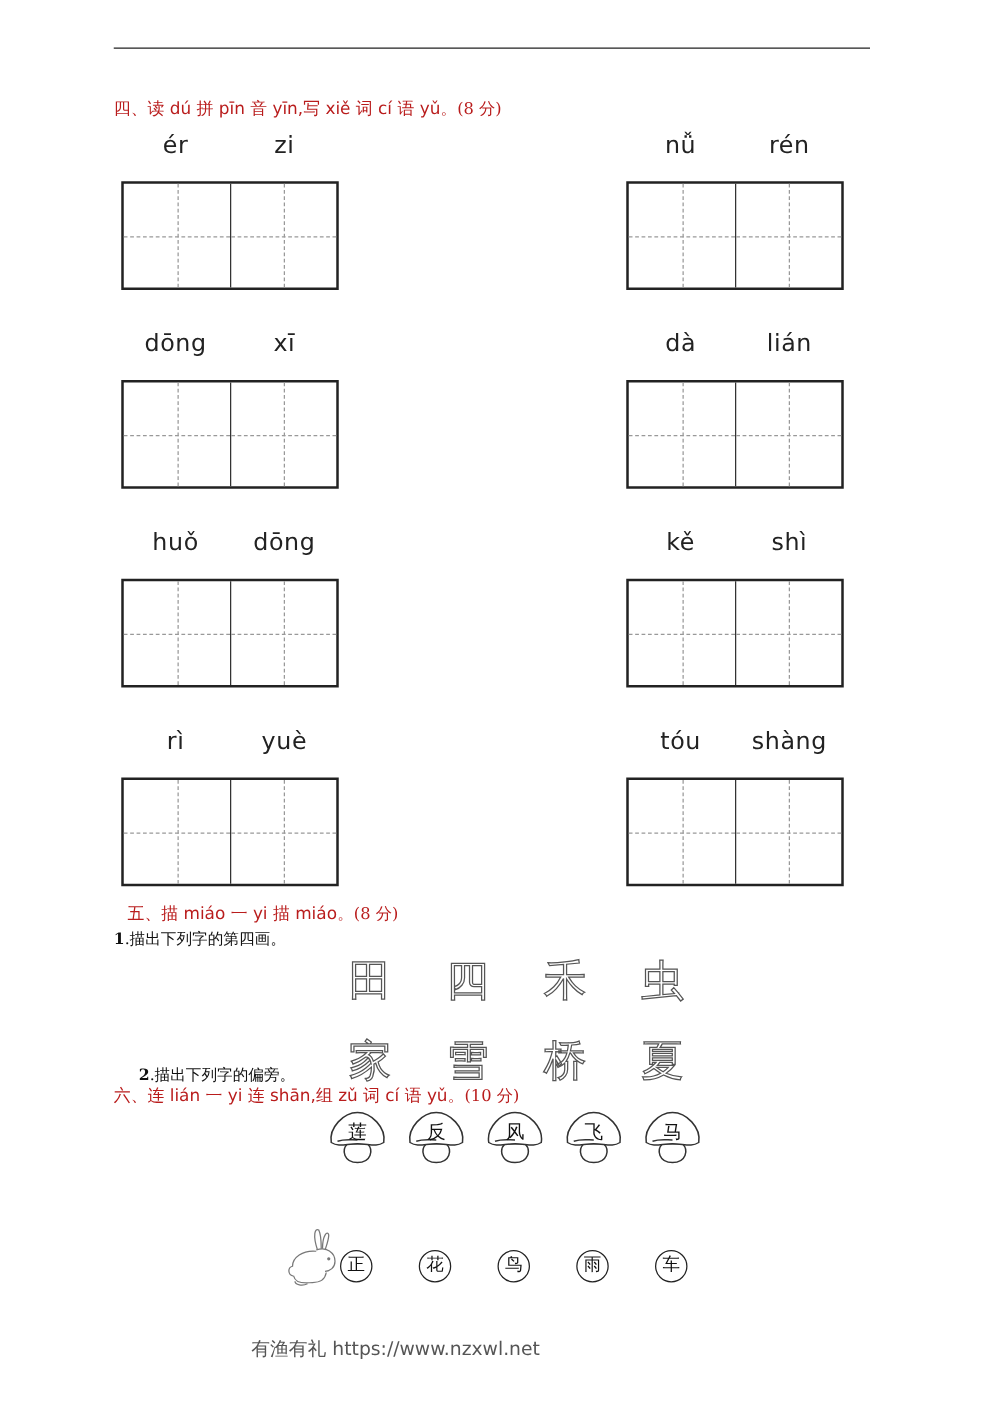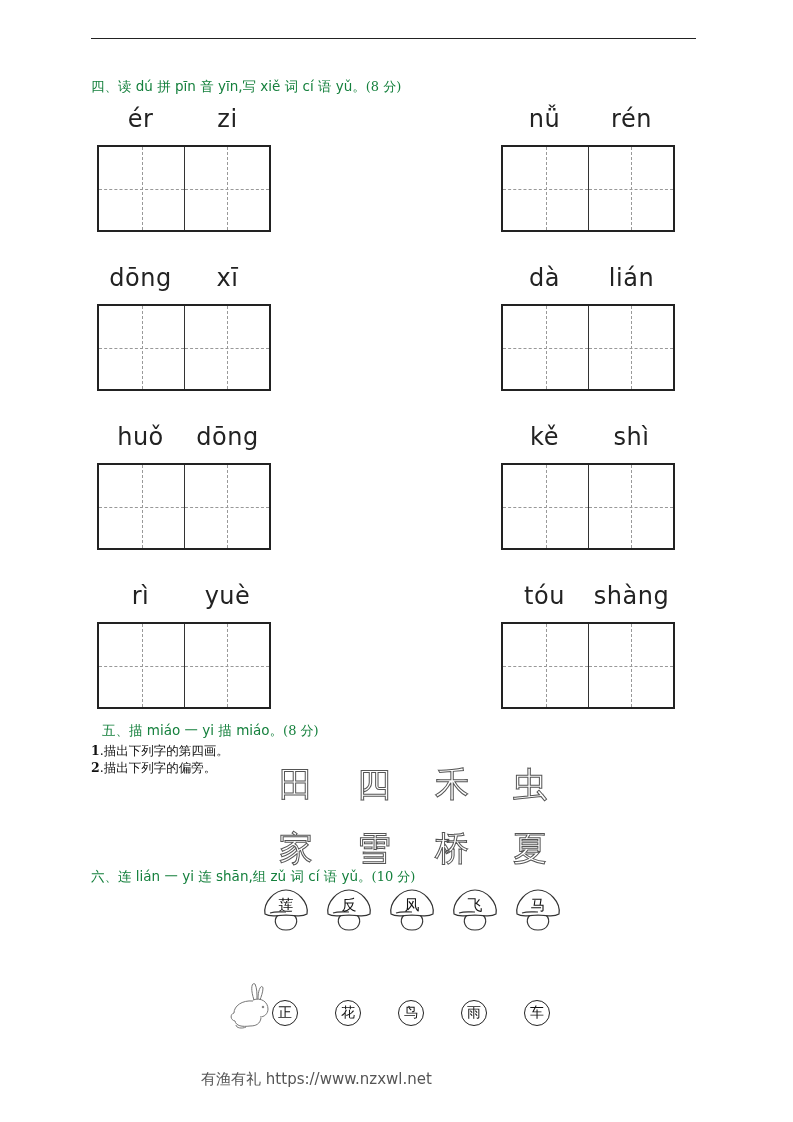--- a/index.html
+++ b/index.html
@@ -1,26 +1,26 @@
 <!DOCTYPE html>
 <html><head>
 <meta charset="utf-8">
 <style>
   html, body { margin: 0; padding: 0; background: #ffffff; }
   body { width: 793px; height: 1122px; position: relative; overflow: hidden;
          font-family: "DejaVu Sans", "Liberation Sans", sans-serif; color: #111; }
   .top-rule { position: absolute; left: 91px; top: 38px; width: 605px; height: 1px; background: #222; }
-  .heading { position: absolute; left: 91px; font-size: 13.5px; color: #15803d; white-space: nowrap; }
+  .heading { position: absolute; left: 91px; font-size: 13.5px; color: #b91c1c; white-space: nowrap; }
   .heading .score { font-family: "DejaVu Serif", "Liberation Serif", serif; font-size: 13px; }
   .sub { position: absolute; left: 91px; font-size: 12.5px; white-space: nowrap; font-family: "DejaVu Serif", "Liberation Serif", serif; }
   .sub b { font-weight: bold; }
 
   .word { position: absolute; width: 174px; }
   .pinyin-row { position: absolute; top: 0; left: 0; width: 174px; height: 34px; }
-  .pinyin { position: absolute; top: 0; width: 87px; text-align: center; font-size: 24px;
+  .pinyin { position: absolute; top: 0; width: 87px; text-align: center; font-size: 19px;
             font-family: "DejaVu Sans", "Liberation Sans", sans-serif; color: #222; letter-spacing: 0.5px; }
   .pinyin.p0 { left: 0; }
   .pinyin.p1 { left: 87px; text-align: center; }
   .grid { position: absolute; top: 40px; left: 0; width: 174px; height: 87px; border: 2px solid #222; box-sizing: border-box; display: flex; }
   .cell { position: relative; width: 50%; height: 100%; box-sizing: border-box; }
   .cell + .cell { border-left: 1.5px solid #333; }
   .cell .v { position: absolute; left: 50%; top: 0; bottom: 0; border-left: 1px dashed #999; }
   .cell .h { position: absolute; top: 50%; left: 0; right: 0; border-top: 1px dashed #999; }
 
   .outline-row { position: absolute; display: flex; }
@@ -182,21 +182,21 @@
 </div>
 <div class="sub" style="top:743px;text-align:center;">
   <b>1</b><span>.描出下列字的第四画。</span>
 </div>
 <div class="outline-row" style="left:257px; top:762px;">
   <div class="outline-char">田</div>
   <div class="outline-char">四</div>
   <div class="outline-char">禾</div>
   <div class="outline-char">虫</div>
 </div>
-<div class="sub" style="top:760px;">
+<div class="sub" style="top:852px;margin-left:20px;">
   <b>2</b><span>.描出下列字的偏旁。</span>
 </div>
 <div class="outline-row" style="left:257px; top:826px;">
   <div class="outline-char">家</div>
   <div class="outline-char">雪</div>
   <div class="outline-char">桥</div>
   <div class="outline-char">夏</div>
 </div>
 
 <div class="heading" style="top:868px;">

